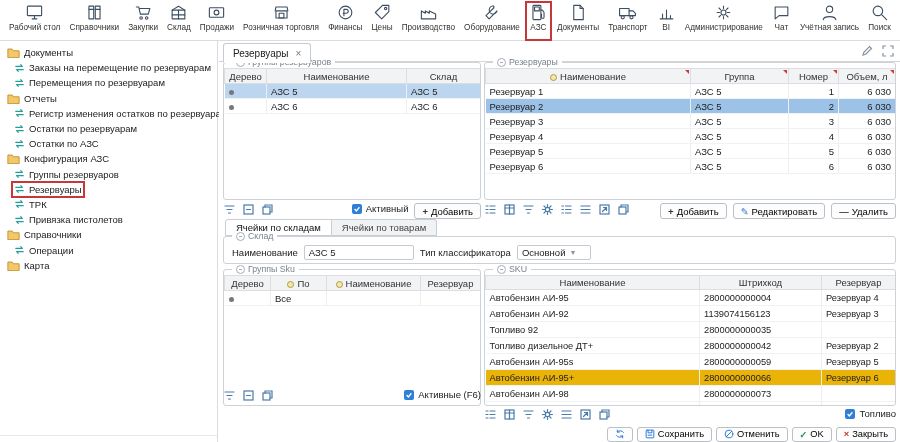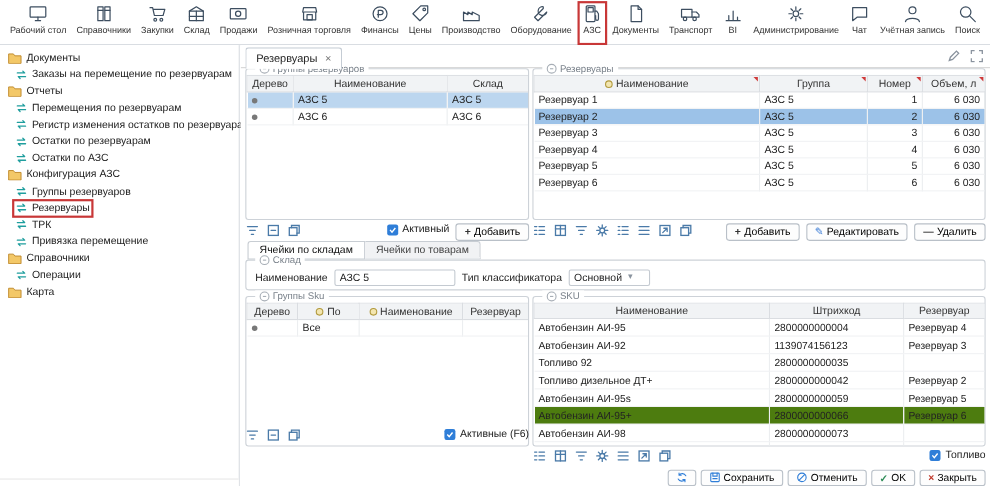--- a/index.html
+++ b/index.html
@@ -51,21 +51,21 @@
 td{border-right:1px solid #eceef0;border-bottom:1px solid #f1f2f4;height:15px;padding:0 4px;
   white-space:nowrap;overflow:hidden}
 .tbl-wrap{position:absolute;left:0;right:0;top:5px;bottom:0;overflow:hidden}
 th.flt::after{content:"";position:absolute;top:1px;right:1px;border-left:4px solid transparent;border-top:4px solid #cf3a3a}
 .num{text-align:right}
 .hdot{width:7px;height:7px;border:1px solid #b29a3e;background:#f3e6b0;border-radius:50%;
   display:inline-block;margin-right:3px;vertical-align:-1px}
 .tdot{width:5px;height:5px;background:#787878;border-radius:50%;display:inline-block}
 #groups-table tr.selected{background:#bcd6ef}
 #res-table tr.selected{background:#9cc2e8}
-#sku-table tr.selected{background:#4d7c0f}
+#sku-table tr.selected{background:#eab308}
 #sku-table td{height:16px;font-size:9.3px}
 #sku-table th{height:14px}
 
 .ptool{position:absolute;height:17px;display:flex;align-items:flex-start;gap:6px}
 .ptool .spacer{flex:1}
 .mini{width:13px;height:13px;line-height:0;cursor:pointer}
 .mini svg{width:13px;height:13px;stroke:#4a7aa8;fill:none;stroke-width:1.2;stroke-linecap:round}
 .btn{display:inline-flex;align-items:center;gap:3px;border:1px solid #b9c0c8;border-radius:3px;
   background:#fdfdfd;height:16px;padding:0 7px;font-size:9.5px;cursor:pointer;white-space:nowrap}
 .glyph-add{color:#333;font-weight:bold}
@@ -247,47 +247,47 @@
         <div class="tree-row item">
         <span class="row-inner">
 
           <span class="ri icon-sync">
             <svg width="11" height="10" viewBox="0 0 13 12">
                 <path d="M2 4h8L8 2M11 8H3l2 2" stroke="#1f9e9e" stroke-width="1.4" fill="none" stroke-linecap="round" stroke-linejoin="round"></path>
               </svg></span>
           <span>Заказы на перемещение по резервуарам</span>
         </span>
       </div>
+        <div class="tree-row item">
+        <span class="row-inner">
+
+          <span class="ri icon-sync">
+            <svg width="11" height="10" viewBox="0 0 13 12">
+                <path d="M2 4h8L8 2M11 8H3l2 2" stroke="#1f9e9e" stroke-width="1.4" fill="none" stroke-linecap="round" stroke-linejoin="round"></path>
+              </svg></span>
+          <span>Перемещения по резервуарам</span>
+        </span>
+      </div>
         <div class="tree-row section">
         <span class="row-inner">
           <span class="ri icon-folder">
             <svg width="13" height="11" viewBox="0 0 15 12">
                 <path d="M1 2h5l1.5 2H14v8H1z" fill="#f3c868" stroke="#c08a2d" stroke-width="1"></path>
               </svg></span>
 
           <span>Отчеты</span>
         </span>
       </div>
         <div class="tree-row item">
         <span class="row-inner">
 
           <span class="ri icon-sync">
             <svg width="11" height="10" viewBox="0 0 13 12">
                 <path d="M2 4h8L8 2M11 8H3l2 2" stroke="#1f9e9e" stroke-width="1.4" fill="none" stroke-linecap="round" stroke-linejoin="round"></path>
               </svg></span>
-          <span>Перемещения по резервуарам</span>
-        </span>
-      </div>
-        <div class="tree-row item">
-        <span class="row-inner">
-
-          <span class="ri icon-sync">
-            <svg width="11" height="10" viewBox="0 0 13 12">
-                <path d="M2 4h8L8 2M11 8H3l2 2" stroke="#1f9e9e" stroke-width="1.4" fill="none" stroke-linecap="round" stroke-linejoin="round"></path>
-              </svg></span>
           <span>Регистр изменения остатков по резервуарам</span>
         </span>
       </div>
         <div class="tree-row item">
         <span class="row-inner">
 
           <span class="ri icon-sync">
             <svg width="11" height="10" viewBox="0 0 13 12">
                 <path d="M2 4h8L8 2M11 8H3l2 2" stroke="#1f9e9e" stroke-width="1.4" fill="none" stroke-linecap="round" stroke-linejoin="round"></path>
               </svg></span>
@@ -344,21 +344,21 @@
           <span>ТРК</span>
         </span>
       </div>
         <div class="tree-row item">
         <span class="row-inner">
 
           <span class="ri icon-sync">
             <svg width="11" height="10" viewBox="0 0 13 12">
                 <path d="M2 4h8L8 2M11 8H3l2 2" stroke="#1f9e9e" stroke-width="1.4" fill="none" stroke-linecap="round" stroke-linejoin="round"></path>
               </svg></span>
-          <span>Привязка перемещение</span>
+          <span>Привязка пистолетов</span>
         </span>
       </div>
         <div class="tree-row section">
         <span class="row-inner">
           <span class="ri icon-folder">
             <svg width="13" height="11" viewBox="0 0 15 12">
                 <path d="M1 2h5l1.5 2H14v8H1z" fill="#f3c868" stroke="#c08a2d" stroke-width="1"></path>
               </svg></span>
 
           <span>Справочники</span>

